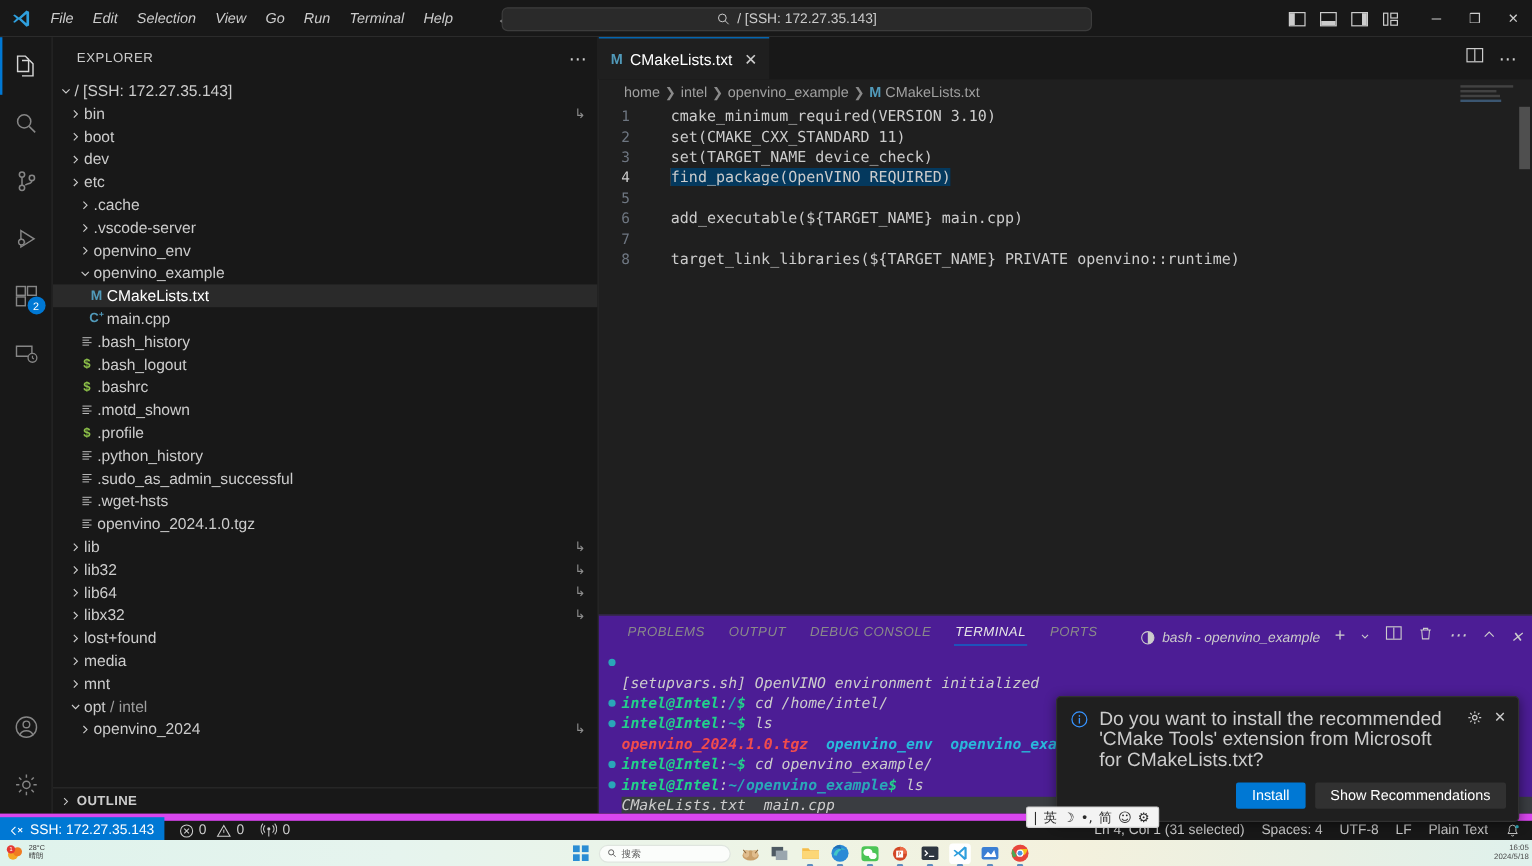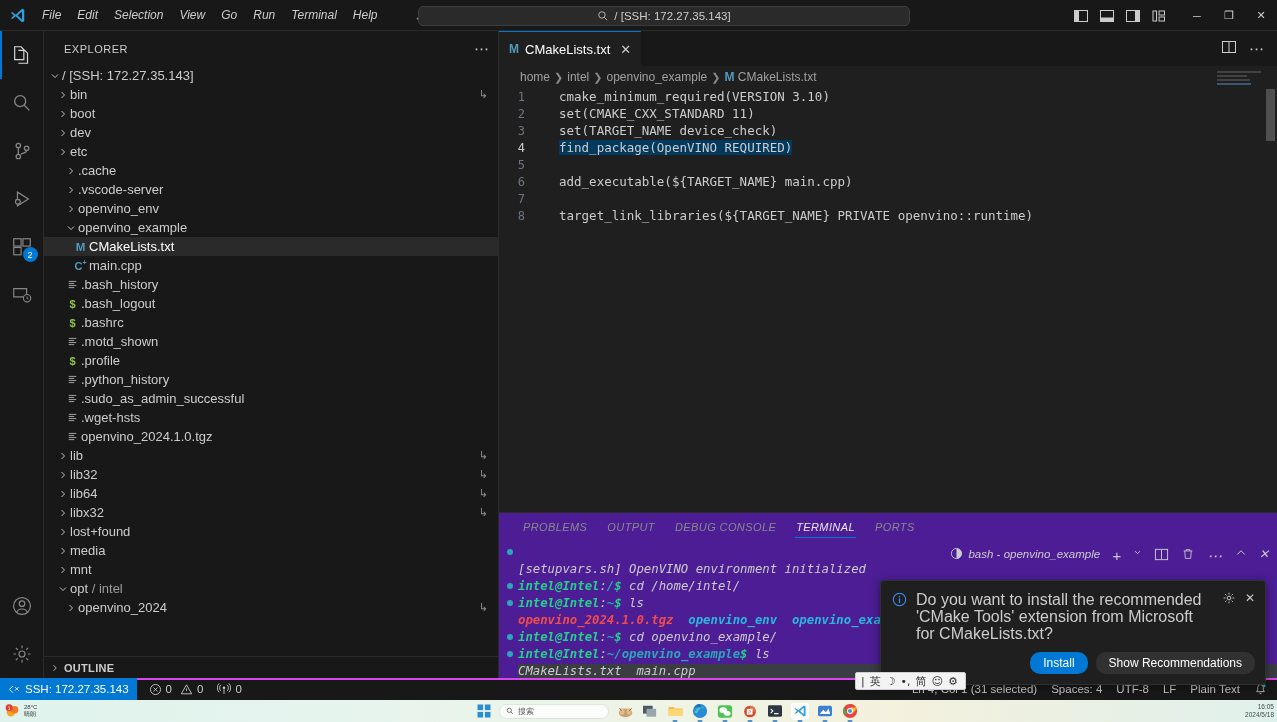--- a/index.html
+++ b/index.html
@@ -146,21 +146,21 @@
   .ptab {
     font-size: 11px; letter-spacing: 0.4px; color: #8a8a8a; text-transform: uppercase;
     padding: 0 10px 5px 10px; cursor: pointer; position: relative;
   }
   .ptab.active { color: #e7e7e7; }
   .ptab.active::after {
     content: ''; position: absolute; left: 9px; right: 9px; bottom: 0; height: 1px; background: #0078d4;
   }
   .panel-right {
     position: absolute; right: 8px; top: 0; height: 25px;
-    display: flex; align-items: flex-start; gap: 12px; font-size: 11.5px; color: #cccccc; margin-top: 34px;
+    display: flex; align-items: flex-end; gap: 12px; font-size: 11.5px; color: #cccccc;
   }
   .term-name { display: flex; align-items: center; gap: 5px; font-size: 11.5px; color: #cccccc; }
   .term {
     position: absolute; left: 0; top: 30px; width: 778px; height: 136px;
     font-family: "DejaVu Sans Mono", monospace; font-size: 12.3px;
     padding-left: 8px; overflow: hidden;
   }
   .tline { height: 17px; display: flex; align-items: center; white-space: pre; }
   .tdot { width: 11px; flex: 0 0 11px; display: flex; align-items: center; }
   .tdot i { width: 6px; height: 6px; border-radius: 50%; background: #2aa7b8; display: block; }
@@ -178,31 +178,31 @@
     background: #1f1f1f; border: 1px solid #313131; border-radius: 4px;
     box-shadow: 0 2px 10px rgba(0,0,0,0.45); z-index: 40;
   }
   .notif-top { display: flex; padding: 10px 10px 4px 11px; gap: 8px; }
   .notif-msg { font-size: 16px; line-height: 17px; color: #cccccc; flex: 1; }
   .notif-actions-ico { display: flex; gap: 9px; align-items: flex-start; color: #cccccc; }
   .notif-buttons {
     display: flex; justify-content: flex-end; gap: 8px; padding: 6px 10px 10px 10px;
   }
   .btn {
-    font-size: 12px; padding: 4px 13px; border-radius: 10px; cursor: pointer;
+    font-size: 12px; padding: 4px 13px; border-radius: 2px; cursor: pointer;
     color: #ffffff; border: none; font-family: "Liberation Sans", sans-serif;
   }
   .btn.primary { background: #0078d4; }
   .btn.secondary { background: #313131; }
 
   
   .statusbar {
     position: absolute; left: 0; top: 678px; width: 1277px; height: 22px;
-    background: #181818; display: flex; align-items: flex-end;
-    font-size: 11.5px; color: #cccccc; border-top: 2px solid #d946ef;
+    background: #181818; display: flex; align-items: center;
+    font-size: 11.5px; color: #cccccc; border-top: 6px solid #d946ef;
   }
   .remote {
     background: #0078d4; color: #fff; height: 22px; display: flex; align-items: center;
     gap: 5px; padding: 0 8px; font-size: 11.5px; cursor: pointer;
   }
   .sb-item { display: flex; align-items: center; gap: 4px; padding: 0 7px; height: 22px; cursor: pointer; }
   .sb-right { margin-left: auto; display: flex; align-items: center; }
 
   
   .ime {

